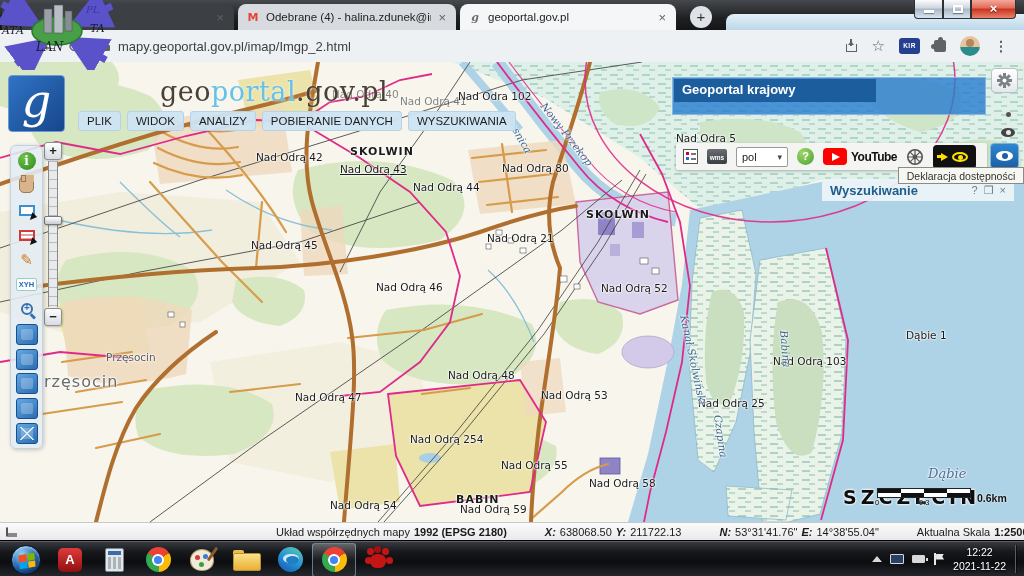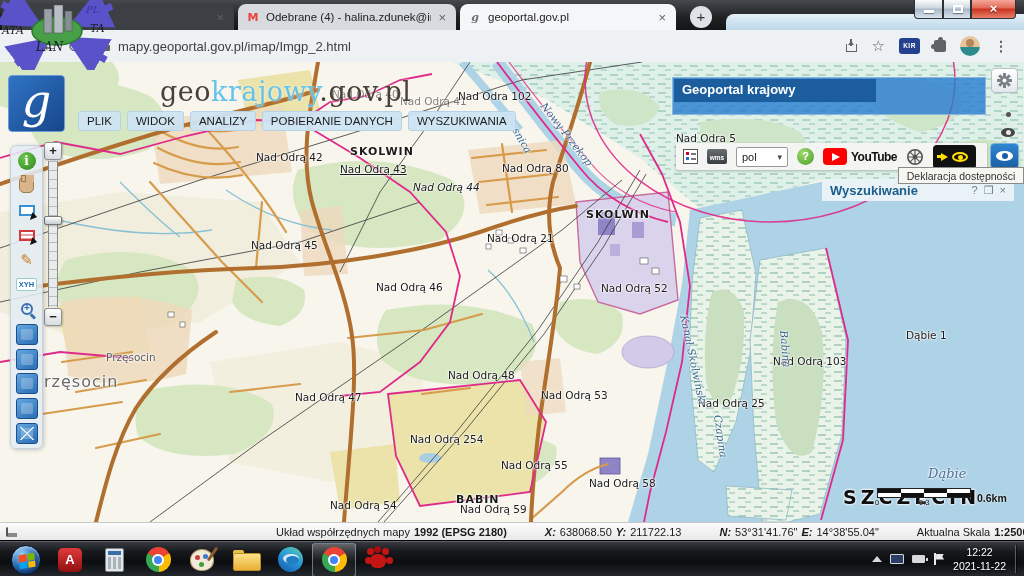--- a/index.html
+++ b/index.html
@@ -432,21 +432,21 @@
   <span class="mlabel" style="left: 458px; top: 28px;">Nad Odra 102</span>
 
   <span class="mlabel" style="left: 502px; top: 100px;">Nad Odrą 80</span>
 
   <span class="mlabel bold" style="left: 350px; top: 83px;">SKOLWIN</span>
 
   <span class="mlabel" style="left: 256px; top: 89px;">Nad Odrą 42</span>
 
   <span class="mlabel" style="left: 340px; top: 101px; text-decoration: underline;">Nad Odrą 43</span>
 
-  <span class="mlabel" style="left: 413px; top: 119px; font-style: italic;">Nad Odrą 44</span>
+  <span class="mlabel" style="left: 413px; top: 119px;">Nad Odrą 44</span>
 
   <span class="mlabel" style="left: 676px; top: 70px;">Nad Odra 5</span>
 
   <span class="mlabel bold" style="left: 586px; top: 146px;">SKOLWIN</span>
 
   <span class="mlabel" style="left: 487px; top: 170px;">Nad Odrą 21</span>
 
   <span class="mlabel" style="left: 251px; top: 177px;">Nad Odrą 45</span>
 
   <span class="mlabel" style="left: 376px; top: 219px;">Nad Odrą 46</span>
@@ -491,21 +491,21 @@
 
   <span class="mlabel water" style="left: 724px; top: 352px; transform: rotate(82deg);">Czapina</span>
 
   <span class="mlabel water" style="left: 548px; top: 38px; transform: rotate(52deg);">Nowy Przekop</span>
 
   <span class="mlabel water" style="left: 512px; top: 48px; transform: rotate(60deg);">Ciesnica</span>
 </div>
 
     <div class="gp-logo">g</div>
     <div class="gp-title">
-      <span class="p1">geo</span><span class="p2">krajowy</span><span class="p3">.gov.pl</span>
+      <span class="p1">geo</span><span class="p2">portal</span><span class="p3">.gov.pl</span>
     </div>
     <div class="gp-menu">
   <button class="menu-btn">PLIK</button>
 
   <button class="menu-btn">WIDOK</button>
 
   <button class="menu-btn">ANALIZY</button>
 
   <button class="menu-btn">POBIERANIE DANYCH</button>
 

